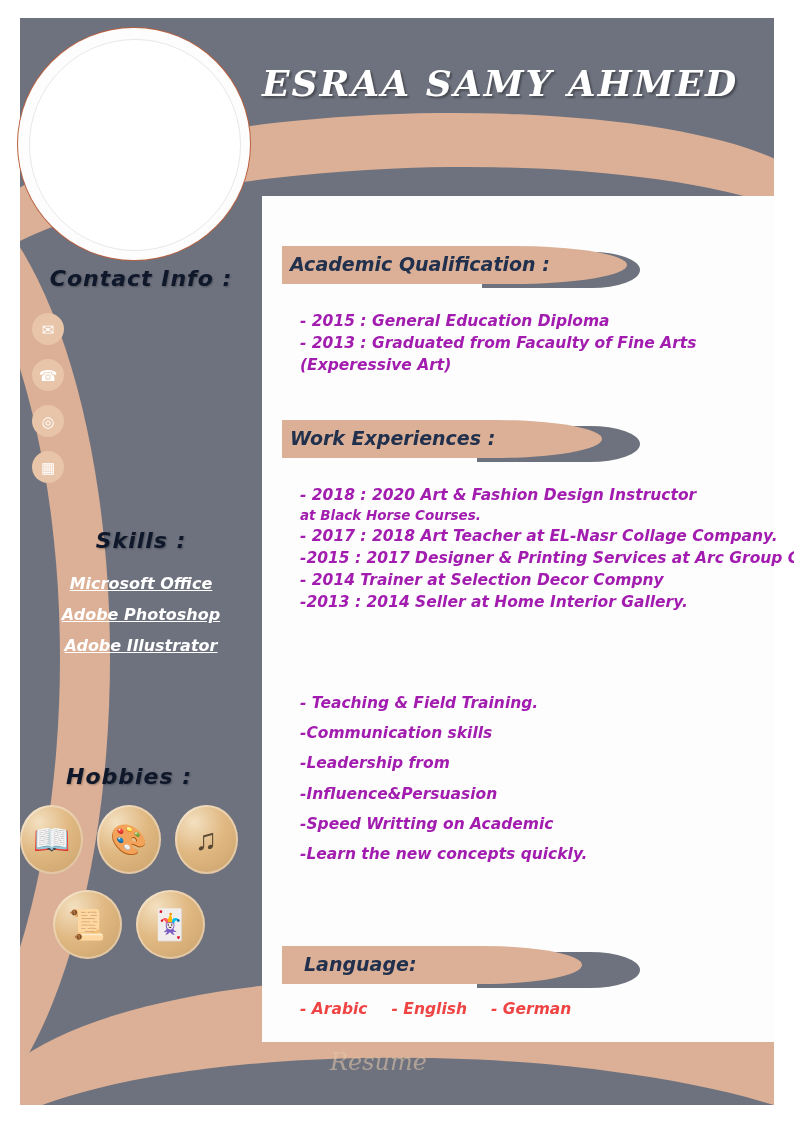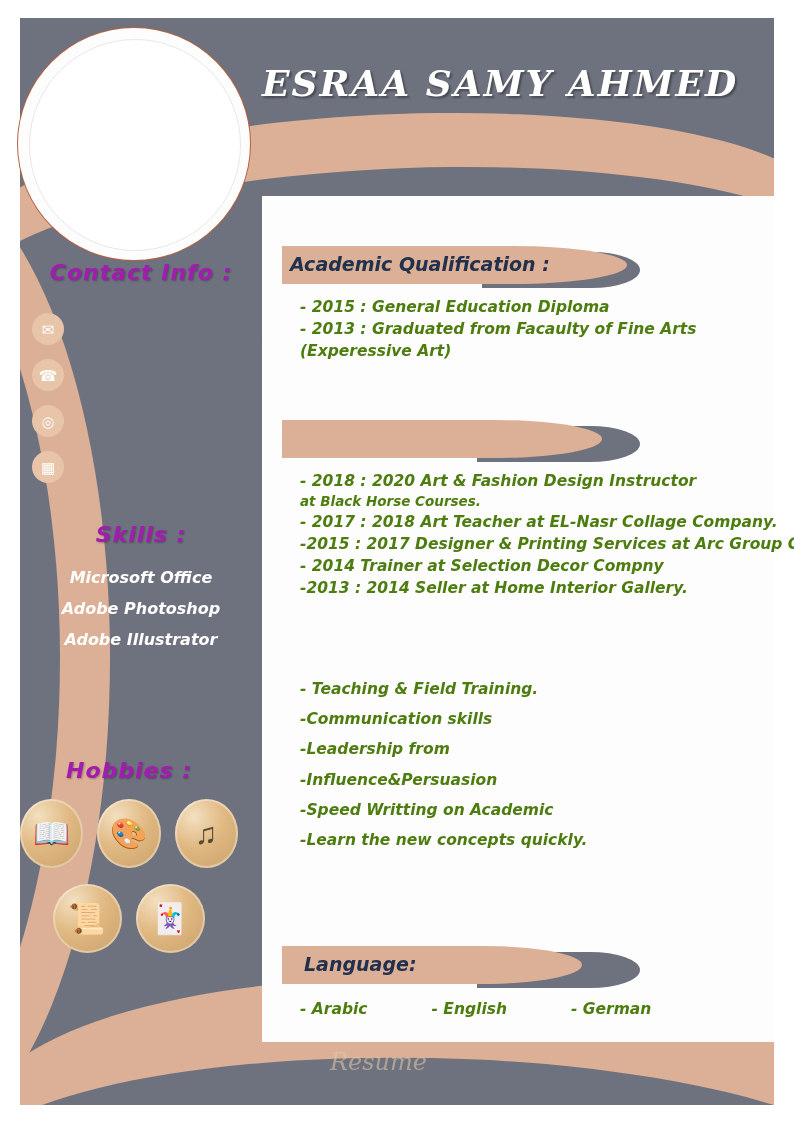--- a/index.html
+++ b/index.html
@@ -146,28 +146,28 @@
 
   
   .left-col {
     position: absolute;
     left: 20px;
     top: 255px;
     width: 242px;
     text-align: center;
   }
   .left-heading {
-    color: #a21caf;
+    color: #0f172a;
     font-family: "DejaVu Sans", sans-serif;
     font-weight: bold;
     font-style: italic;
     font-size: 22px;
     letter-spacing: 1px;
     text-shadow: 1px 1px 2px rgba(0,0,0,0.3);
-    margin: 5px;
+    margin: 11px;
   }
   .contact-icons {
     position: absolute;
     left: 12px;
     top: 58px;
     display: flex;
     flex-direction: column;
     gap: 14px;
   }
   .cicon {
@@ -190,20 +190,21 @@
     text-align: center;
   }
   .skills-list {
     margin-top: 16px;
     color: #ffffff;
     font-family: "DejaVu Sans", sans-serif;
     font-weight: bold;
     font-style: italic;
     font-size: 16px;
     line-height: 1.93;
+    text-decoration: underline;
   }
   .hobbies-block {
     position: absolute;
     left: 0;
     top: 498px;
     width: 218px;
     text-align: center;
   }
   .hobby-row {
     display: flex;
@@ -261,42 +262,42 @@
     top: 7px;
     font-family: "DejaVu Sans", sans-serif;
     font-weight: bold;
     font-style: italic;
     font-size: 19px;
     color: #20304d;
     z-index: 2;
     white-space: nowrap;
   }
   .sec-body {
-    margin-top: 12px;
-    color: #4d7c0f;
+    margin-top: 26px;
+    color: #a21caf;
     font-family: "DejaVu Sans", sans-serif;
     font-weight: bold;
     font-style: italic;
     font-size: 15.5px;
     line-height: 1.42;
   }
   .sec-body div {
     white-space: nowrap;
   }
   .small {
     font-size: 13.5px;
   }
   .lang-row {
     display: flex;
-    gap: 64px;
+    gap: 24px;
     font-family: "DejaVu Sans", sans-serif;
     font-weight: bold;
     font-style: italic;
     font-size: 15.5px;
-    color: #4d7c0f;
+    color: #ef4444;
     margin-top: 16px;
   }
   .watermark {
     position: absolute;
     left: 330px;
     top: 1048px;
     color: rgba(230,200,170,0.55);
     font-family: "DejaVu Serif", serif;
     font-style: italic;
     font-size: 24px;
@@ -386,20 +387,21 @@
       <div style="padding-left:18px">- 2015 : General Education Diploma</div>
       <div style="padding-left:18px">- 2013 : Graduated from Facaulty of Fine Arts</div>
       <div style="padding-left:18px">(Experessive Art)</div>
     </div>
   </div>
 
   <div class="section" style="top:396px">
     <div class="sec-head-wrap">
       <div class="sec-head-shadow" style="left:195px;width:163px"></div>
       <div class="sec-head-bar" style="width:320px"></div>
+      <div class="sec-head-text">Work Experiences :</div>
     </div>
     <div class="sec-body">
       <div style="padding-left:18px">- 2018 : 2020 Art &amp; Fashion Design Instructor</div>
       <div class="small" style="padding-left:18px">at Black Horse Courses.</div>
       <div style="padding-left:18px">- 2017 : 2018  Art Teacher at EL-Nasr Collage Company.</div>
       <div style="padding-left:18px">-2015 : 2017 Designer &amp; Printing Services at Arc Group Center.</div>
       <div style="padding-left:18px">- 2014 Trainer at Selection Decor Compny</div>
       <div style="padding-left:18px">-2013 : 2014 Seller at Home Interior Gallery.</div>
     </div>
   </div>

